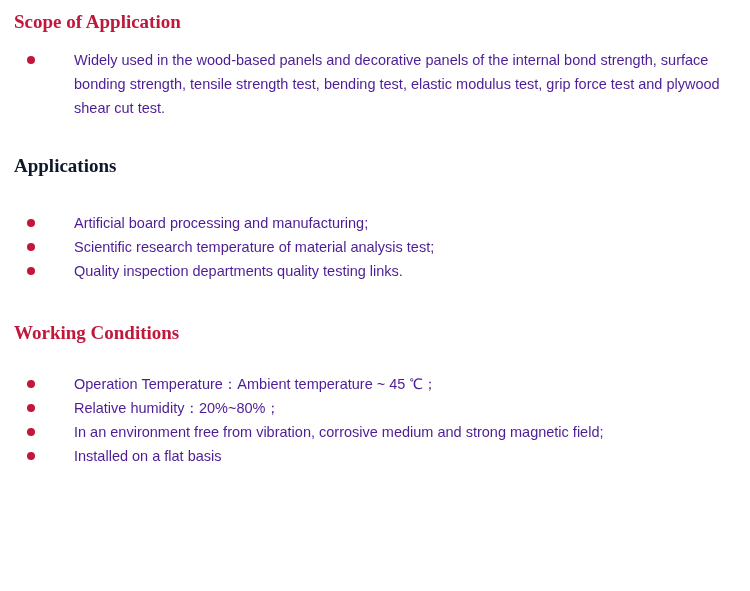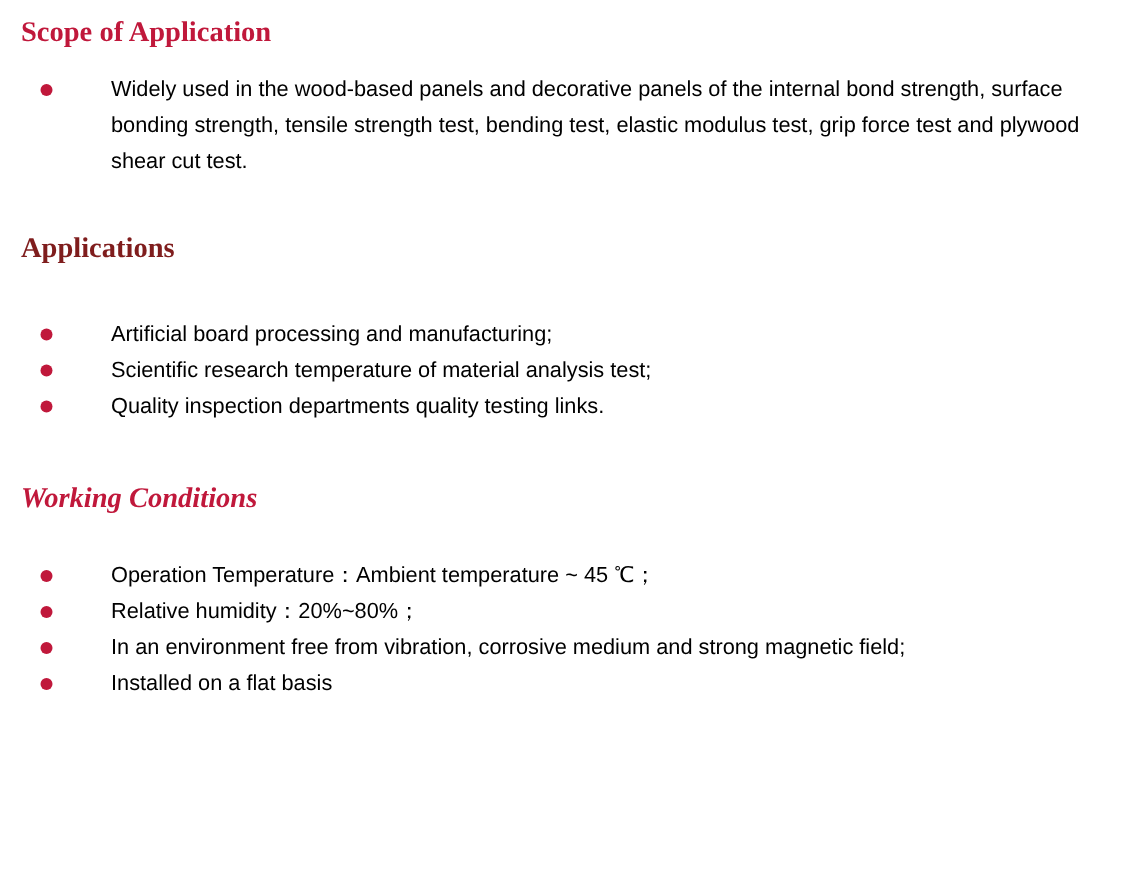--- a/index.html
+++ b/index.html
@@ -36,21 +36,21 @@
   .list {
     list-style: none;
     margin: 0;
     padding: 0;
   }
   .list-item {
     position: relative;
     padding-left: 60px;
     font-size: 14.5px;
     line-height: 24px;
-    color: #000000;
+    color: #4c1d95;
     margin: 0;
   }
   .bullet {
     position: absolute;
     left: 13px;
     top: 8px;
     width: 8px;
     height: 8px;
     border-radius: 50%;
     background: #c0183b;
@@ -84,42 +84,42 @@
       <li class="list-item scope-item">
         <span class="bullet" style="background: rgb(192, 24, 59);"></span>
         <span class="item-text">Widely used in the wood-based panels and decorative panels of the internal bond strength, surface bonding strength, tensile strength test, bending test, elastic modulus test, grip force test and plywood shear cut test.</span>
       </li>
     </ul>
   </div>
 
   <div class="gap-after-scope"></div>
 
   <div class="section">
-    <h2 class="section-heading" style="color: #7f1d1d;">Applications</h2>
+    <h2 class="section-heading" style="color: #0f172a;">Applications</h2>
     <div class="gap-after-apps-head"></div>
     <ul class="list tight-list">
       <li class="list-item">
         <span class="bullet" style="background: rgb(192, 24, 59);"></span>
         <span class="item-text">Artificial board processing and manufacturing;</span>
       </li>
       <li class="list-item">
         <span class="bullet" style="background: rgb(192, 24, 59);"></span>
         <span class="item-text">Scientific research temperature of material analysis test;</span>
       </li>
       <li class="list-item">
         <span class="bullet" style="background: rgb(192, 24, 59);"></span>
         <span class="item-text">Quality inspection departments quality testing links.</span>
       </li>
     </ul>
   </div>
 
   <div class="gap-after-apps"></div>
 
   <div class="section">
-    <h2 class="section-heading" style="color: rgb(192, 24, 59); font-style: italic;">Working Conditions</h2>
+    <h2 class="section-heading" style="color: rgb(192, 24, 59);">Working Conditions</h2>
     <div class="gap-after-work-head"></div>
     <ul class="list tight-list">
       <li class="list-item">
         <span class="bullet" style="background: rgb(192, 24, 59);"></span>
         <span class="item-text">Operation Temperature：Ambient temperature ~ 45 ℃；</span>
       </li>
       <li class="list-item">
         <span class="bullet" style="background: rgb(192, 24, 59);"></span>
         <span class="item-text">Relative humidity：20%~80%；</span>
       </li>

